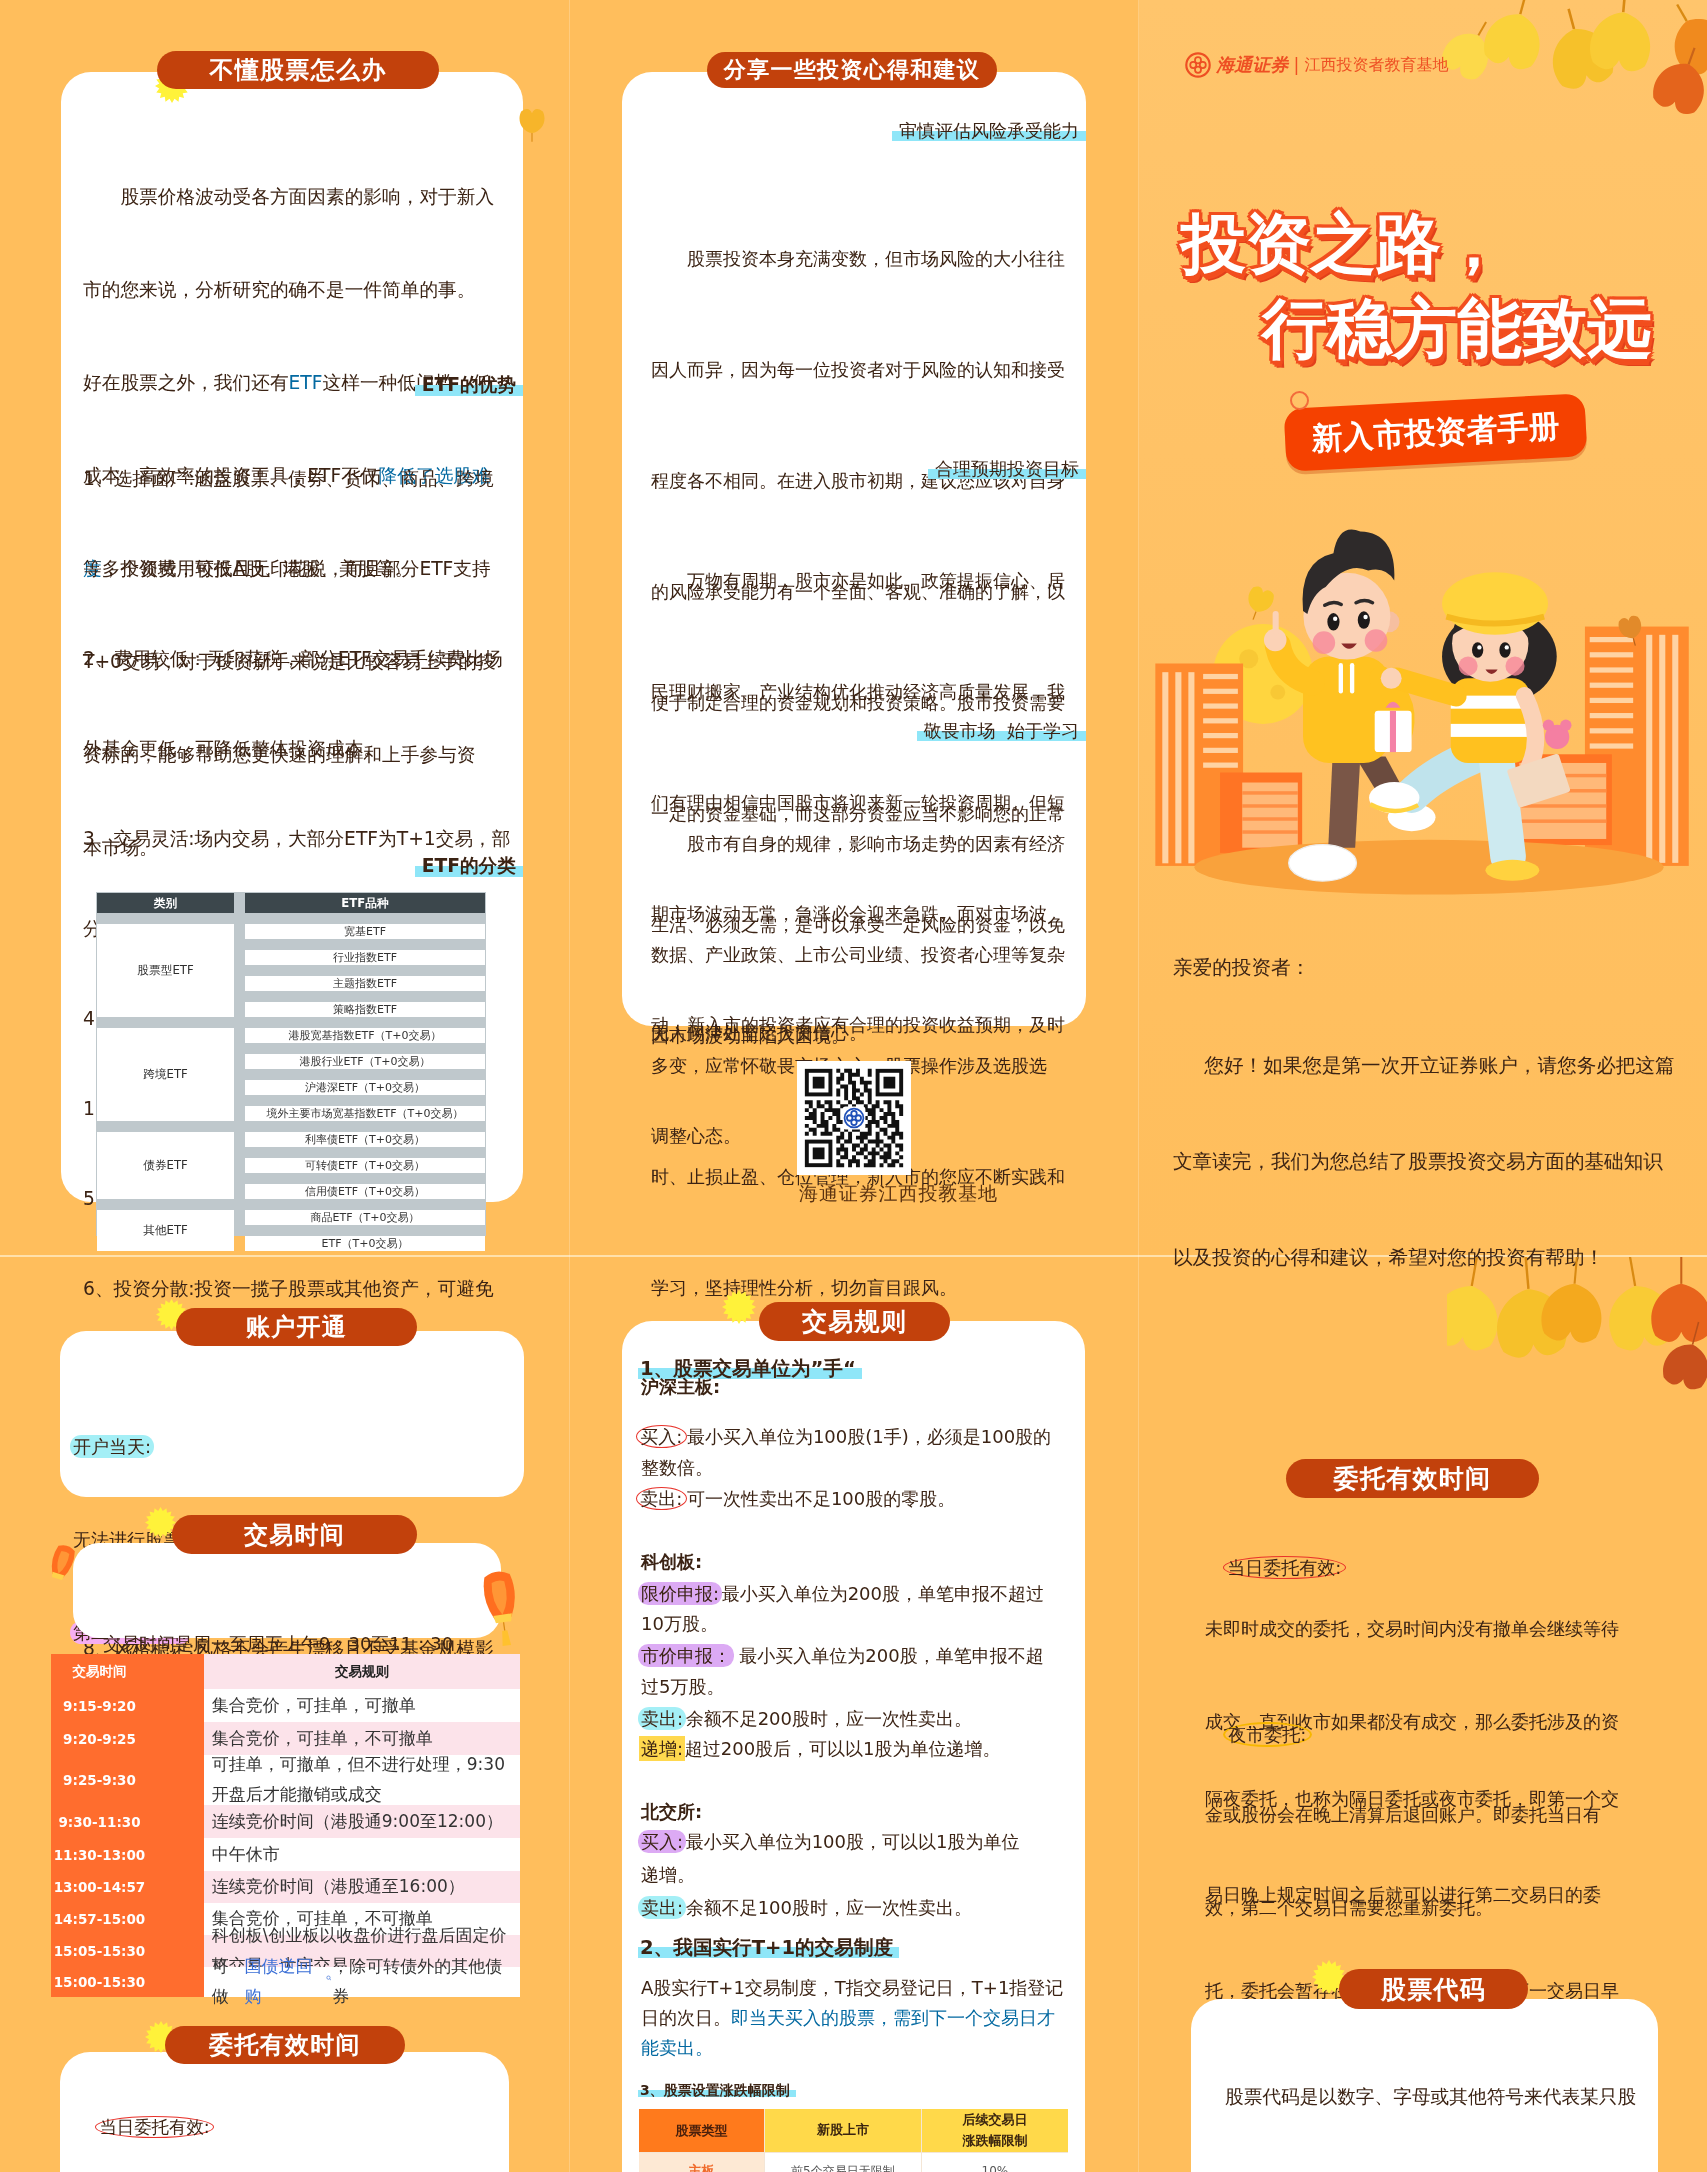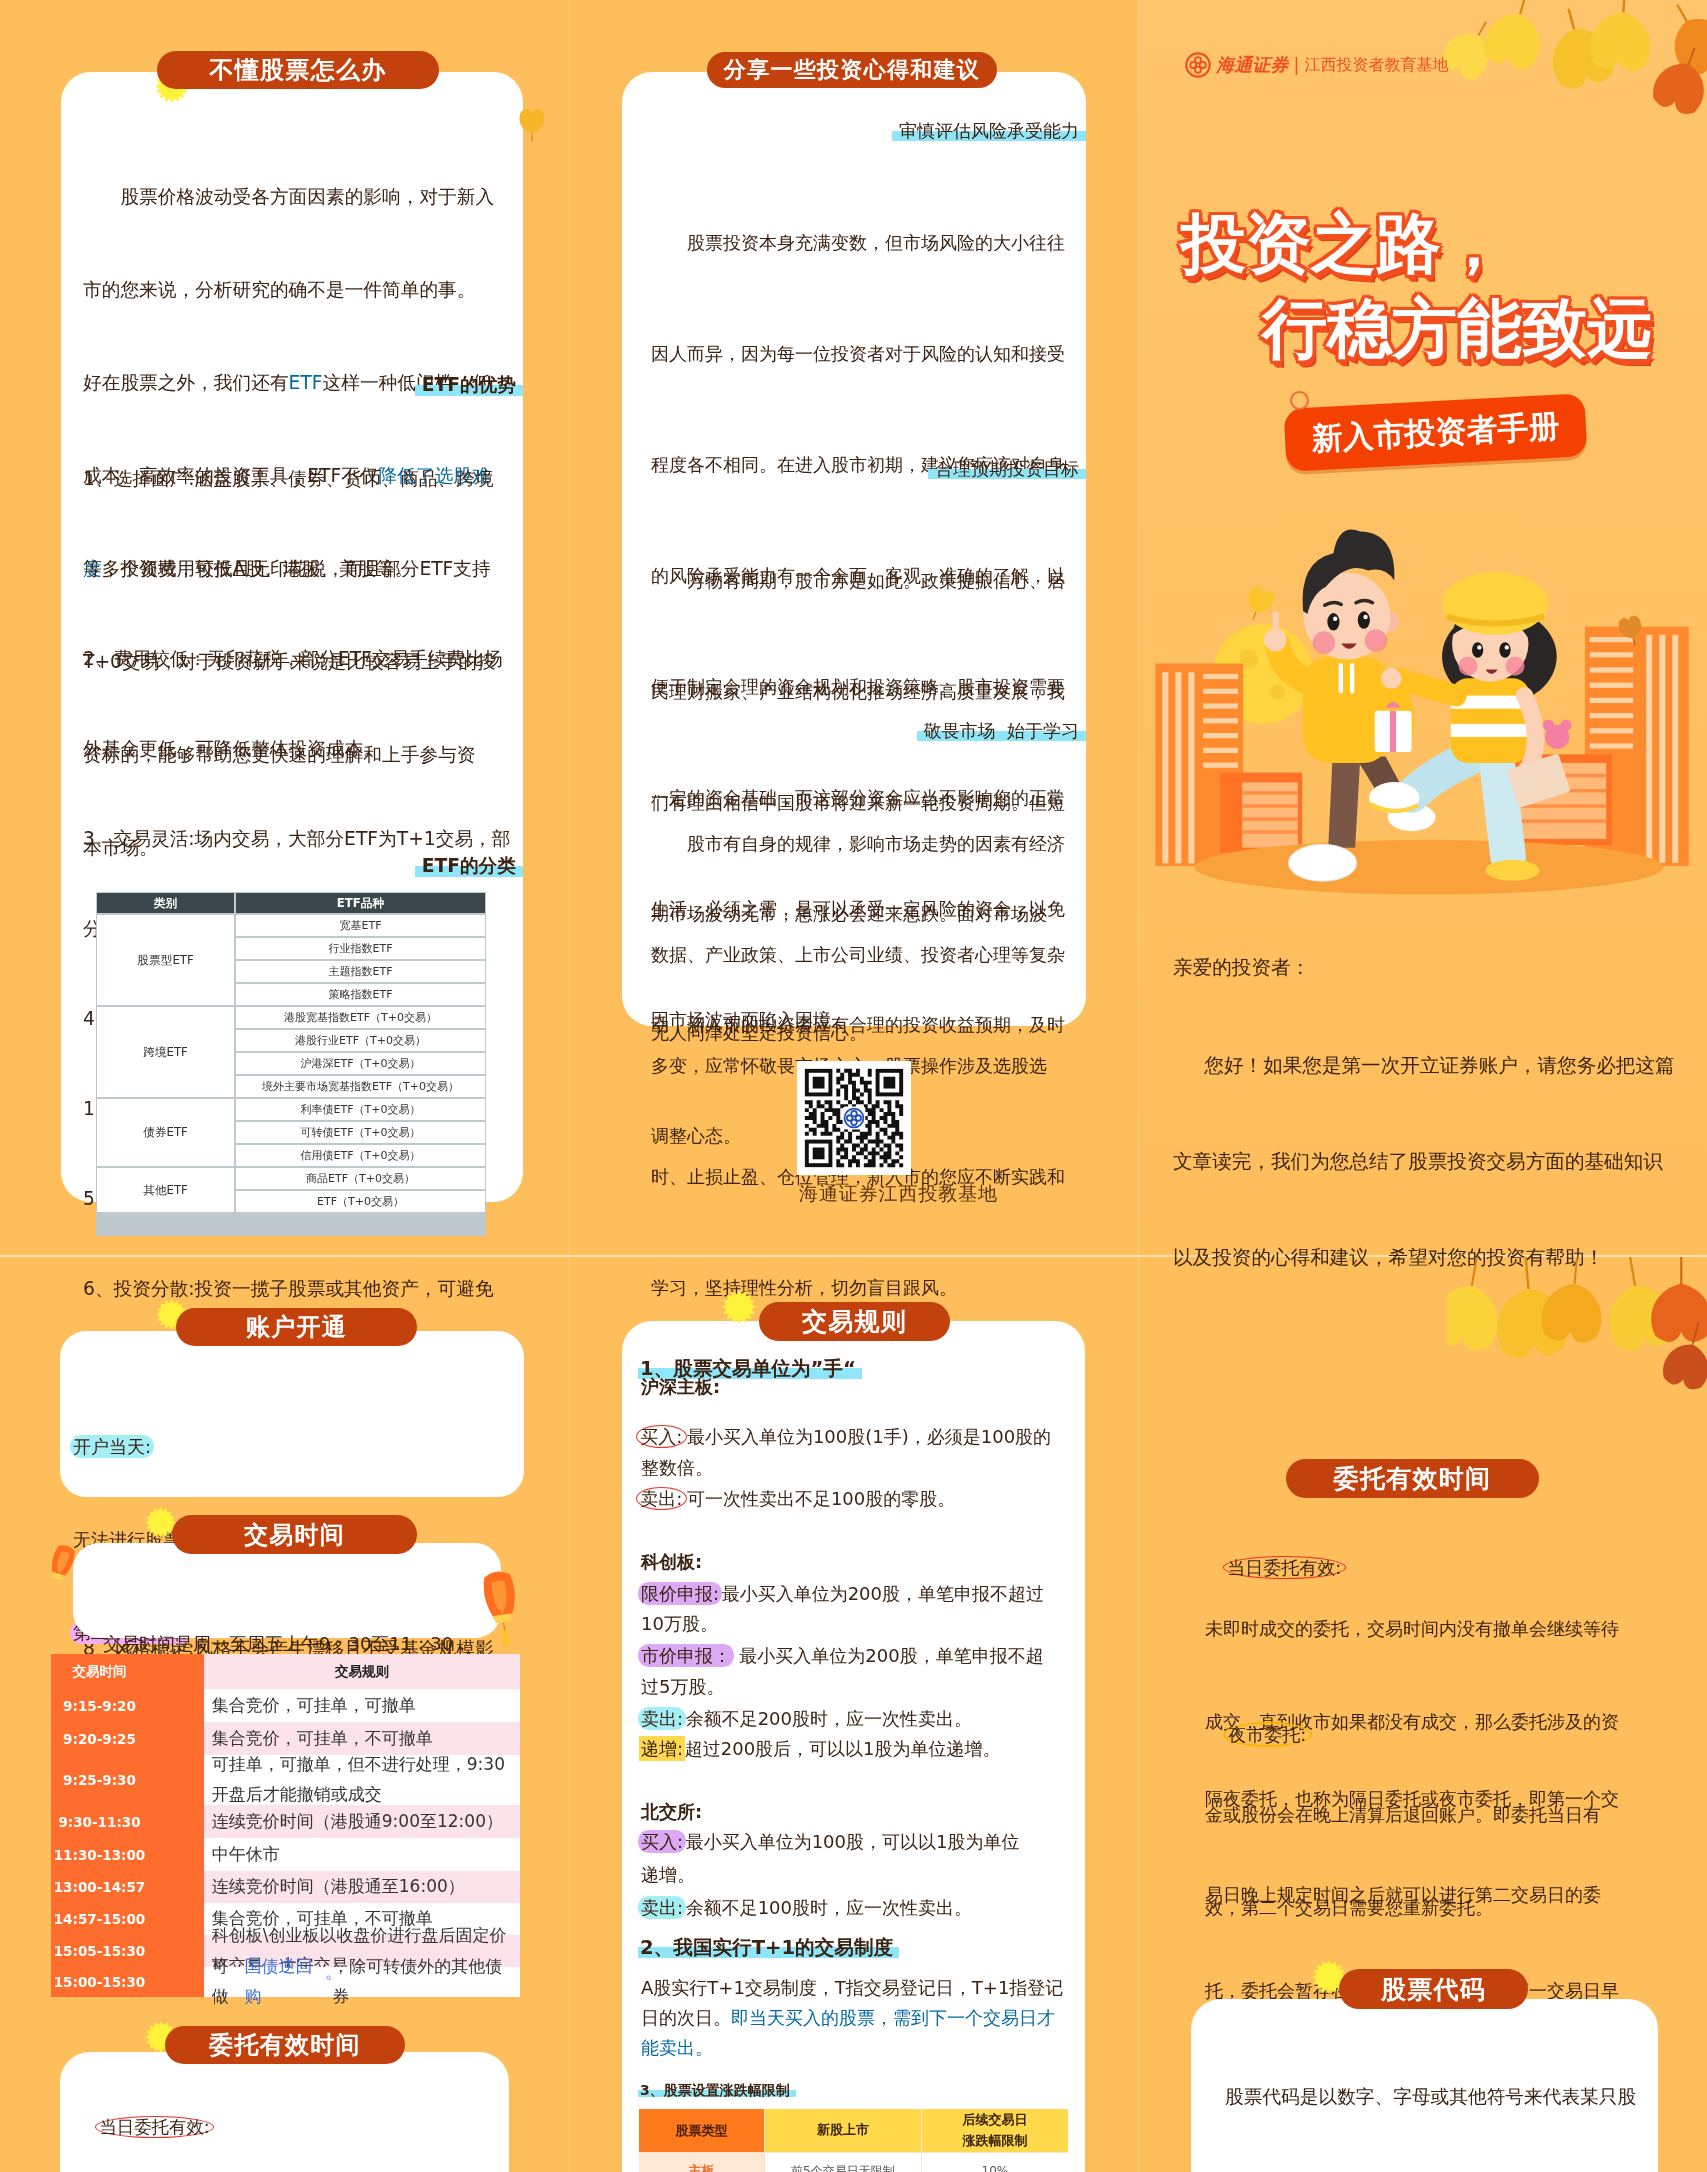--- a/index.html
+++ b/index.html
@@ -22,21 +22,21 @@
 .hl-left{background:linear-gradient(180deg,transparent 48%,#8FE6F8 48%,#8FE6F8 95%,transparent 95%);padding:0 6px 0 1.7px;margin-left:-2.6px}
 .lab-cyan{background:#A4EFF6;border-radius:11.3px;padding:0.9px 2.6px;margin-left:-2.6px}
 .lab-pink{background:#F6AEF2;border-radius:13px;padding:0.9px 3.5px;margin-left:-3.5px}
 .lab-purple{background:#DCAAF4;border-radius:10.4px;padding:0.9px 2.6px;margin-left:-2.6px}
 .lab-yellow{background:#FFD84E;padding:1.7px 1.7px;margin-left:-1.7px}
 .circ-red{border:1.7px solid #E8322A;border-radius:50%;padding:0 3.5px;margin-left:-5.2px}
 .circ-yel{border:2.2px solid #F7B700;border-radius:50%;padding:0 3.5px;margin-left:-5.2px}
 .line{position:absolute;white-space:pre;height:30px;line-height:30px}
 
 
-.etf-table{position:absolute;left:96px;top:892px;width:390px;height:344px;display:grid;grid-template-columns:137px 1fr;grid-template-rows:20px repeat(14,1fr);gap:2px;background:#BFC8CC;border:0.9px solid #BFC8CC}
+.etf-table{position:absolute;left:96px;top:892px;width:390px;height:344px;display:grid;grid-template-columns:137px 1fr;grid-template-rows:20px repeat(14,1fr);gap:11px;background:#BFC8CC;border:0.9px solid #BFC8CC}
 .etf-table>div{background:#fff;display:flex;align-items:center;justify-content:center;font-size:11px;color:#333;white-space:pre}
 .etf-table>.th{background:#3C474C;color:#fff;font-weight:bold;font-size:11.7px}
 .etf-table>.cat{font-size:11.7px;color:#2e2e2e}
 
 
 .tt-table{position:absolute;left:51px;top:1654px;width:469px;height:343px;display:grid;grid-template-columns:153px 1fr;grid-template-rows:35px 33px 33px 50px 33px 33px 32px 32px 32px 30px}
 .tt-time{background:#FF6D2E;color:#fff;font-weight:bold;font-size:13.5px;display:flex;align-items:center;justify-content:center;padding-right:56px;white-space:pre}
 .tt-rule{display:flex;align-items:center;padding:0 7.8px;font-size:17px;color:#333;line-height:1.75}
 .tt-head{justify-content:center;font-weight:bold;font-size:13.5px;color:#222}
 .pk{background:#FCE3EA}.wh{background:#fff}
@@ -136,21 +136,21 @@
     <div style="grid-column:2;grid-row:13">商品ETF（T+0交易）</div>
     <div style="grid-column:2;grid-row:14">ETF（T+0交易）</div>
   </div>
 
   <div class="card" style="left:622px;top:72px;width:464px;height:954px"></div>
   <div class="pill" style="left:707px;top:52px;width:290px;height:36px;font-size:22px">分享一些投资心得和建议</div>
 
   <div class="hd" style="left:622px;top:116px;width:464px;height:30px;font-size:18px">
     <span class="hl">审慎评估风险承受能力</span>
   </div>
-  <div class="block" style="left:651px;top:150px;font-size:18px;line-height:37px">
+  <div class="block" style="left:651px;top:166px;font-size:18px;line-height:37px">
     <div class="ind">股票投资本身充满变数，但市场风险的大小往往</div>
     <div>因人而异，因为每一位投资者对于风险的认知和接受</div>
     <div>程度各不相同。在进入股市初期，建议您应该对自身</div>
     <div>的风险承受能力有一个全面、客观、准确的了解，以</div>
     <div>便于制定合理的资金规划和投资策略。股市投资需要</div>
     <div>一定的资金基础，而这部分资金应当不影响您的正常</div>
     <div>生活、必须之需，是可以承受一定风险的资金，以免</div>
     <div>因市场波动而陷入困境。</div>
   </div>
 

